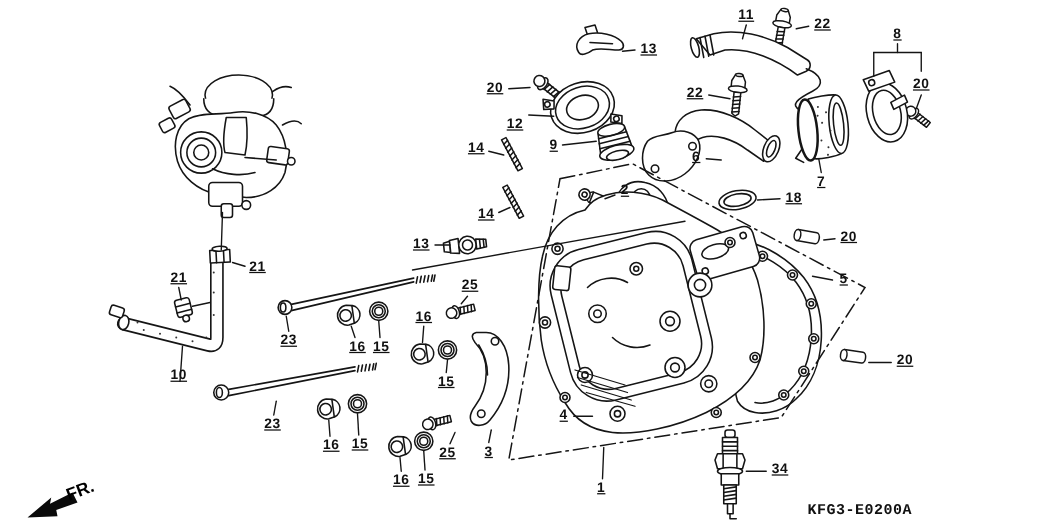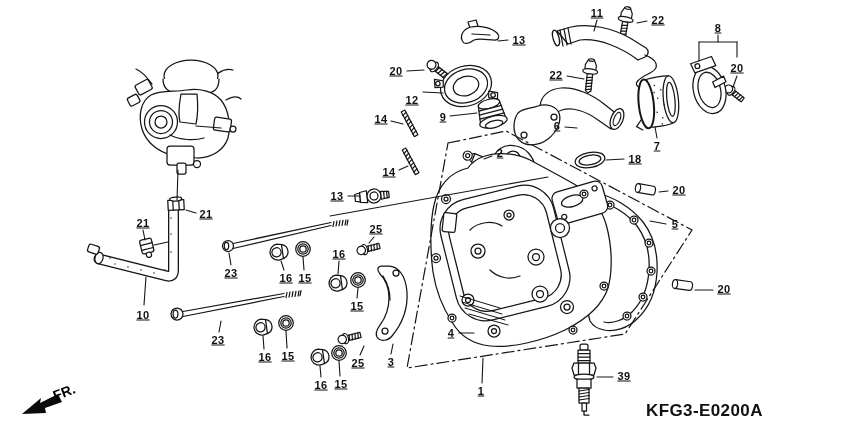--- a/index.html
+++ b/index.html
@@ -3,22 +3,22 @@
 <meta charset="utf-8">
 <style>
   html,body{margin:0;padding:0;background:#ffffff;}
   #stage{position:relative;width:850px;height:425px;background:#ffffff;overflow:hidden;
          font-family:"Liberation Sans", sans-serif;}
   #stage svg{position:absolute;left:0;top:0;}
   .callout{position:absolute;transform:translate(-50%,-50%);font-weight:bold;
            font-size:11px;line-height:1;color:#111;letter-spacing:.5px;white-space:nowrap;text-decoration:underline;}
   .fr-label{position:absolute;transform:translate(-50%,-50%) rotate(-21deg);
             font-weight:bold;font-size:14px;color:#000;}
-  .diagram-code{position:absolute;font-family:Liberation Sans, sans-serif;font-weight:bold;
-                font-size:17px;color:#111;letter-spacing:.4px;}
+  .diagram-code{position:absolute;font-family:Liberation Mono, monospace;font-weight:bold;
+                font-size:12px;color:#111;letter-spacing:.4px;}
 </style>
 </head>
 <body>
 
 <div id="stage">
 
   <svg width="850" height="425" viewBox="0 0 850 425">
     <defs>
       <g id="sym-capnut" stroke="#151515" stroke-width="1.25" stroke-linejoin="round">
         <path d="M-1,-8 L4,-7 C7,-6 9,-3 9,0 C9,3 7,6 4,7 L-1,8 A8,8 0 1 1 -1,-8 Z" fill="#fff"></path>
@@ -414,21 +414,21 @@
   <div class="diagram-code" style="left:646px;top:401px;">KFG3-E0200A</div>
 <div class="callout" style="left: 481px; top: 391px;">1</div>
     <div class="callout" style="left: 500px; top: 153px;">2</div>
     <div class="callout" style="left: 391px; top: 362px;">3</div>
     <div class="callout" style="left: 451px; top: 333px;">4</div>
     <div class="callout" style="left: 675px; top: 224px;">5</div>
     <div class="callout" style="left: 557px; top: 126px;">6</div>
     <div class="callout" style="left: 657px; top: 146px;">7</div>
     <div class="callout" style="left: 718px; top: 28px;">8</div>
     <div class="callout" style="left: 443px; top: 117px;">9</div>
-    <div class="callout" style="left: 143px; top: 315px;">10</div>
+    <div class="callout" style="left: 143px; top: 301px;">10</div>
     <div class="callout" style="left: 597px; top: 13px;">11</div>
     <div class="callout" style="left: 412px; top: 100px;">12</div>
     <div class="callout" style="left: 337px; top: 196px;">13</div>
     <div class="callout" style="left: 381px; top: 119px;">14</div>
     <div class="callout" style="left: 389px; top: 172px;">14</div>
     <div class="callout" style="left: 305px; top: 278px;">15</div>
     <div class="callout" style="left: 357px; top: 306px;">15</div>
     <div class="callout" style="left: 288px; top: 356px;">15</div>
     <div class="callout" style="left: 341px; top: 384px;">15</div>
     <div class="callout" style="left: 286px; top: 278px;">16</div>
@@ -442,14 +442,14 @@
     <div class="callout" style="left: 724px; top: 289px;">20</div>
     <div class="callout" style="left: 206px; top: 214px;">21</div>
     <div class="callout" style="left: 143px; top: 223px;">21</div>
     <div class="callout" style="left: 658px; top: 20px;">22</div>
     <div class="callout" style="left: 556px; top: 75px;">22</div>
     <div class="callout" style="left: 231px; top: 273px;">23</div>
     <div class="callout" style="left: 218px; top: 340px;">23</div>
     <div class="callout" style="left: 396px; top: 71px;">20</div>
     <div class="callout" style="left: 376px; top: 229px;">25</div>
     <div class="callout" style="left: 358px; top: 363px;">25</div>
-    <div class="callout" style="left: 624px; top: 376px;">39</div>
+    <div class="callout" style="left: 624px; top: 376px;">34</div>
   </div>
 
 </body></html>

